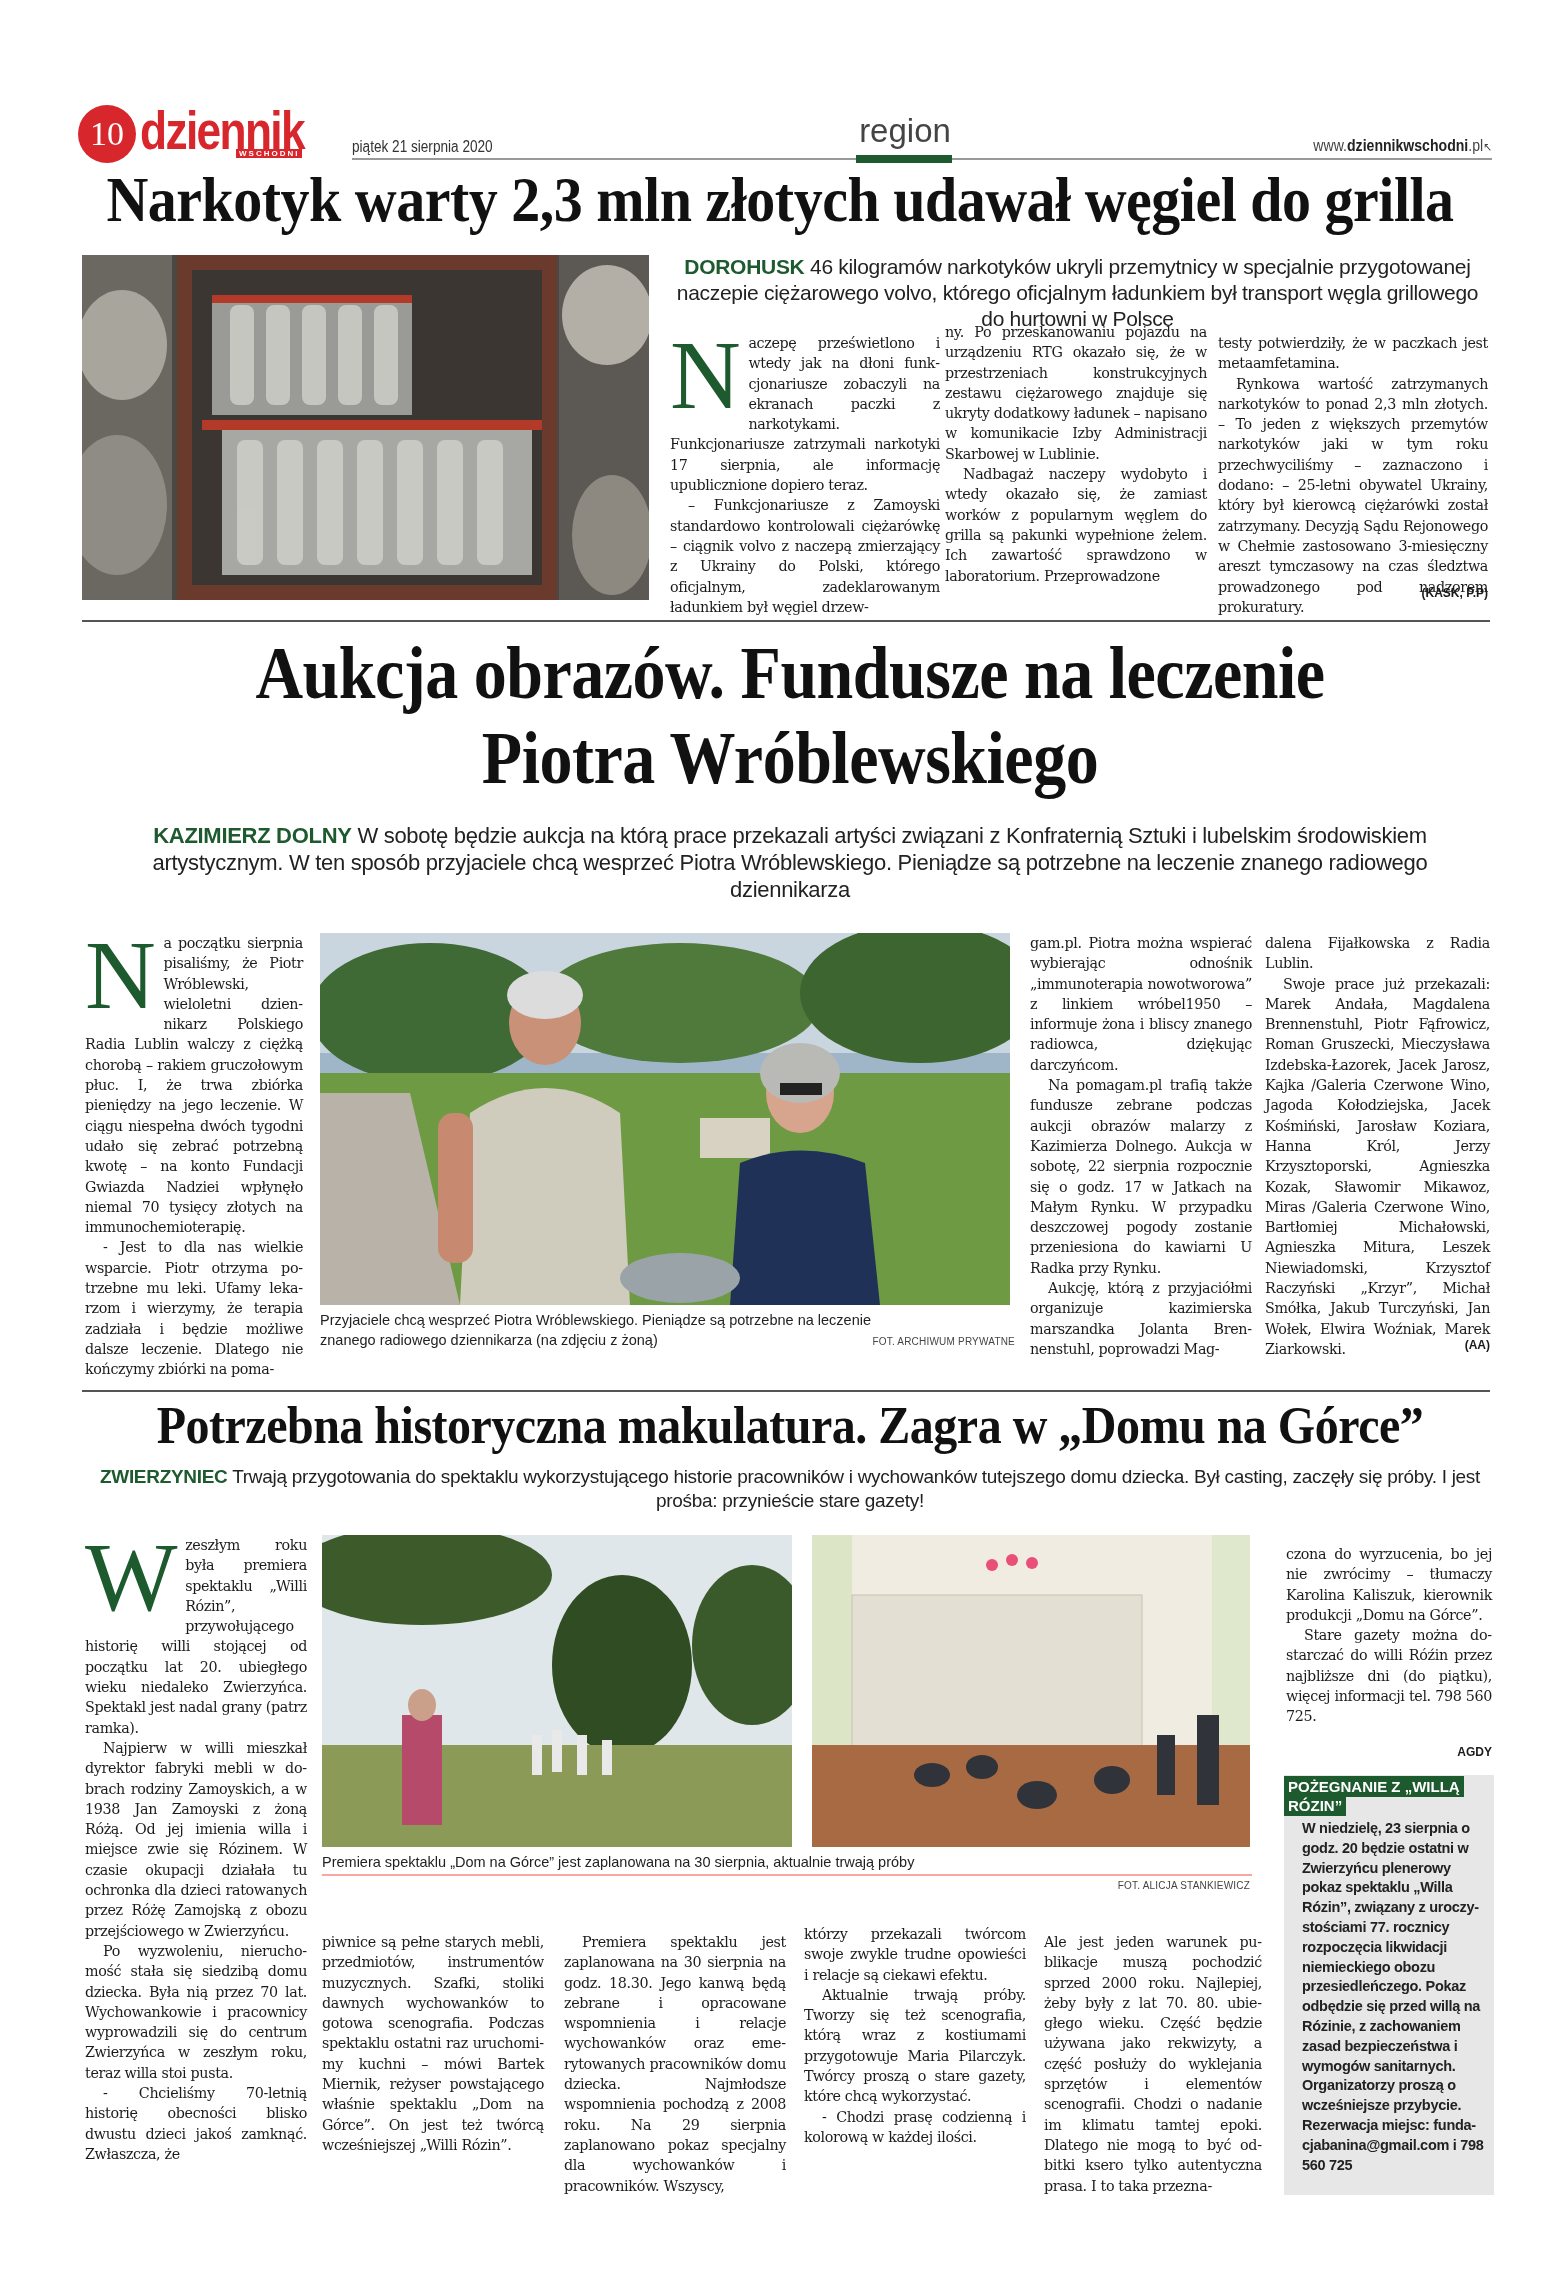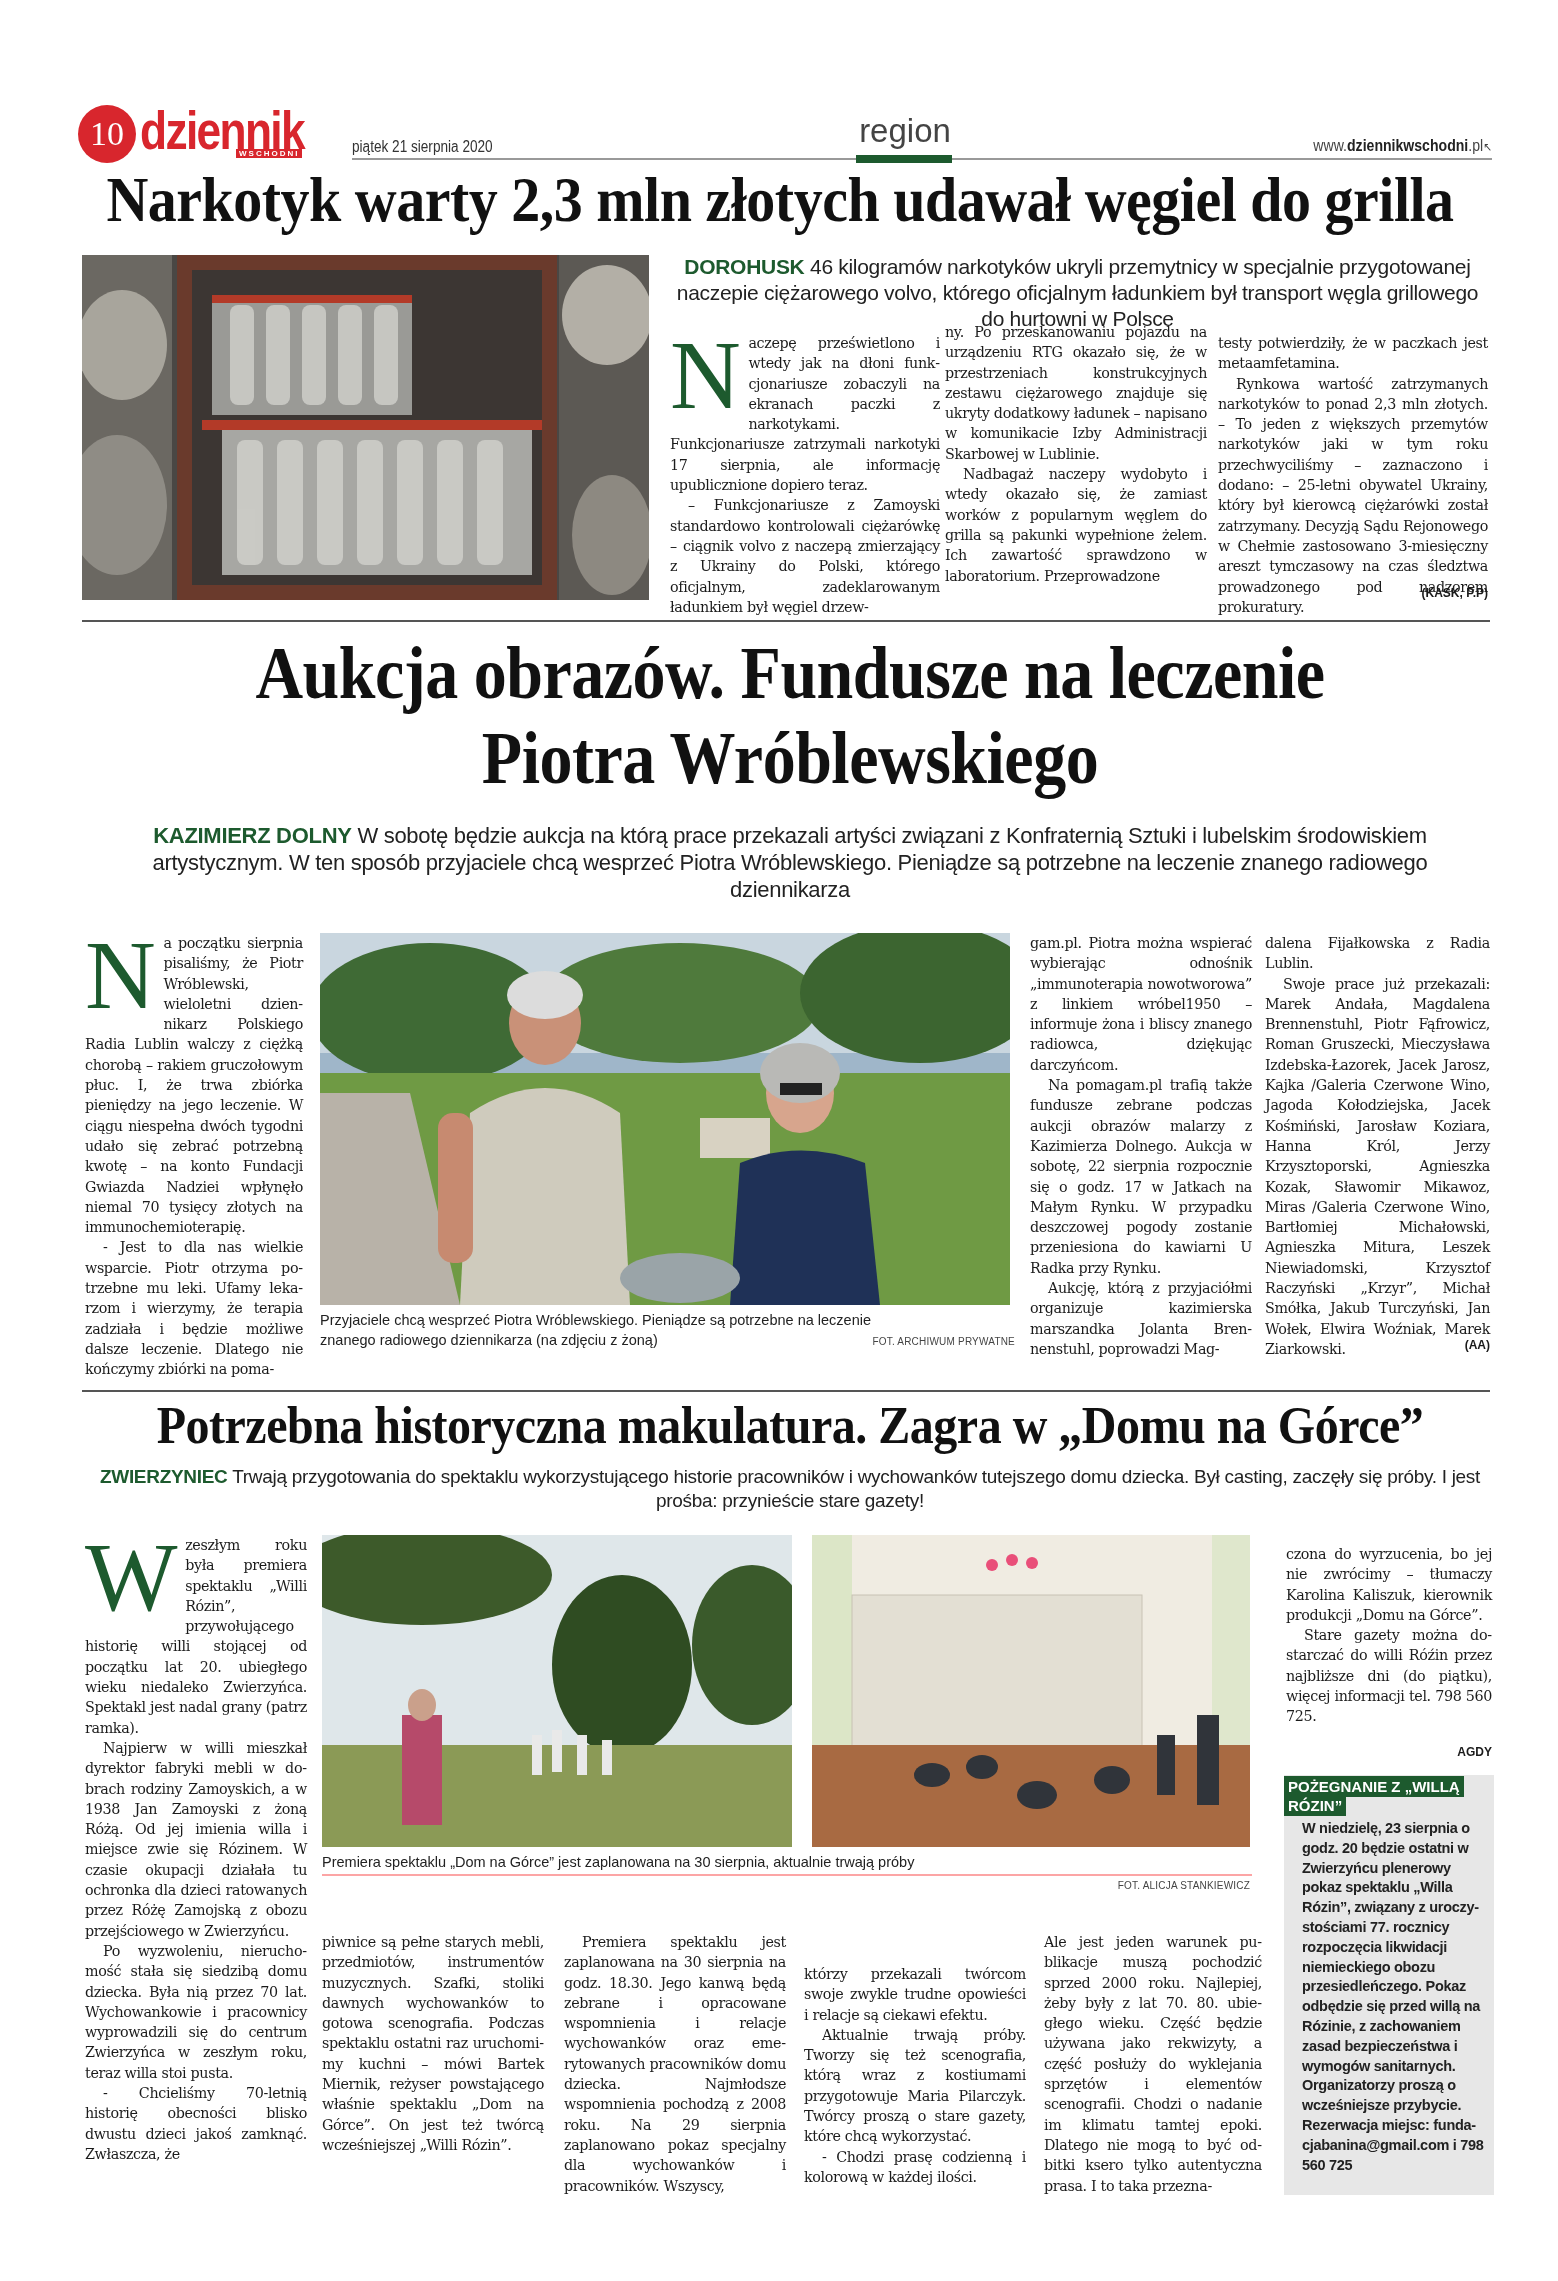--- a/index.html
+++ b/index.html
@@ -230,21 +230,21 @@
 </div>
 <div class="abs caption" style="left:322px; top:1852px; width:930px; border-bottom:2px solid #fca5a5; padding-bottom:2px;">Premiera spektaklu „Dom na Górce” jest zaplanowana na 30 sierpnia, aktualnie trwają próby</div>
 <div class="abs credit" style="left:1050px; top:1880px; width:200px; text-align:right;">FOT. ALICJA STANKIEWICZ</div>
 
 <div class="abs col" style="left:322px; top:1932px; width:222px;">
   <p class="first">piwnice są pełne starych mebli, przedmiotów, in­strumentów muzycznych. Szafki, stoliki dawnych wy­chowanków to gotowa sce­nografia. Podczas spekta­klu ostatni raz uruchomi­my kuchni – mówi Bartek Miernik, reżyser powsta­jącego właśnie spektaklu „Dom na Górce”. On jest też twórcą wcześniejszej „Willi Rózin”.</p>
 </div>
 <div class="abs col" style="left:564px; top:1932px; width:222px;">
   <p>Premiera spektaklu jest zaplanowana na 30 sierpnia na godz. 18.30. Jego kanwą będą zebrane i opracowa­ne wspomnienia i relacje wychowanków oraz eme­rytowanych pracowników domu dziecka. Najmłodsze wspomnienia pochodzą z 2008 roku. Na 29 sierpnia zaplanowano pokaz spe­cjalny dla wychowanków i pracowników. Wszyscy,</p>
 </div>
-<div class="abs col" style="left:804px; top:1964px; width:222px;">
+<div class="abs col" style="left:804px; top:1924px; width:222px;">
   <p class="first">którzy przekazali twórcom swoje zwykle trudne opo­wieści i relacje są ciekawi efektu.</p>
   <p>Aktualnie trwają próby. Tworzy się też scenografia, którą wraz z kostiumami przygotowuje Maria Pilar­czyk. Twórcy proszą o stare gazety, które chcą wykorzy­stać.</p>
   <p>- Chodzi prasę codzienną i kolorową w każdej ilości.</p>
 </div>
 <div class="abs col" style="left:1044px; top:1932px; width:218px;">
   <p class="first">Ale jest jeden warunek pu­blikacje muszą pochodzić sprzed 2000 roku. Najlepiej, żeby były z lat 70. 80. ubie­głego wieku. Część będzie używana jako rekwizyty, a część posłuży do wykleja­nia sprzętów i elementów scenografii. Chodzi o nada­nie im klimatu tamtej epoki. Dlatego nie mogą to być od­bitki ksero tylko autentycz­na prasa. I to taka przezna-</p>
 </div>
 <div class="abs col" style="left:1286px; top:1544px; width:206px;">
   <p class="first">czona do wyrzucenia, bo jej nie zwrócimy – tłumaczy Karolina Kaliszuk, kierow­nik produkcji „Domu na Górce”.</p>
   <p>Stare gazety można do­starczać do willi Róźin przez najbliższe dni (do pią­tku), więcej informacji tel. 798 560 725.</p>

